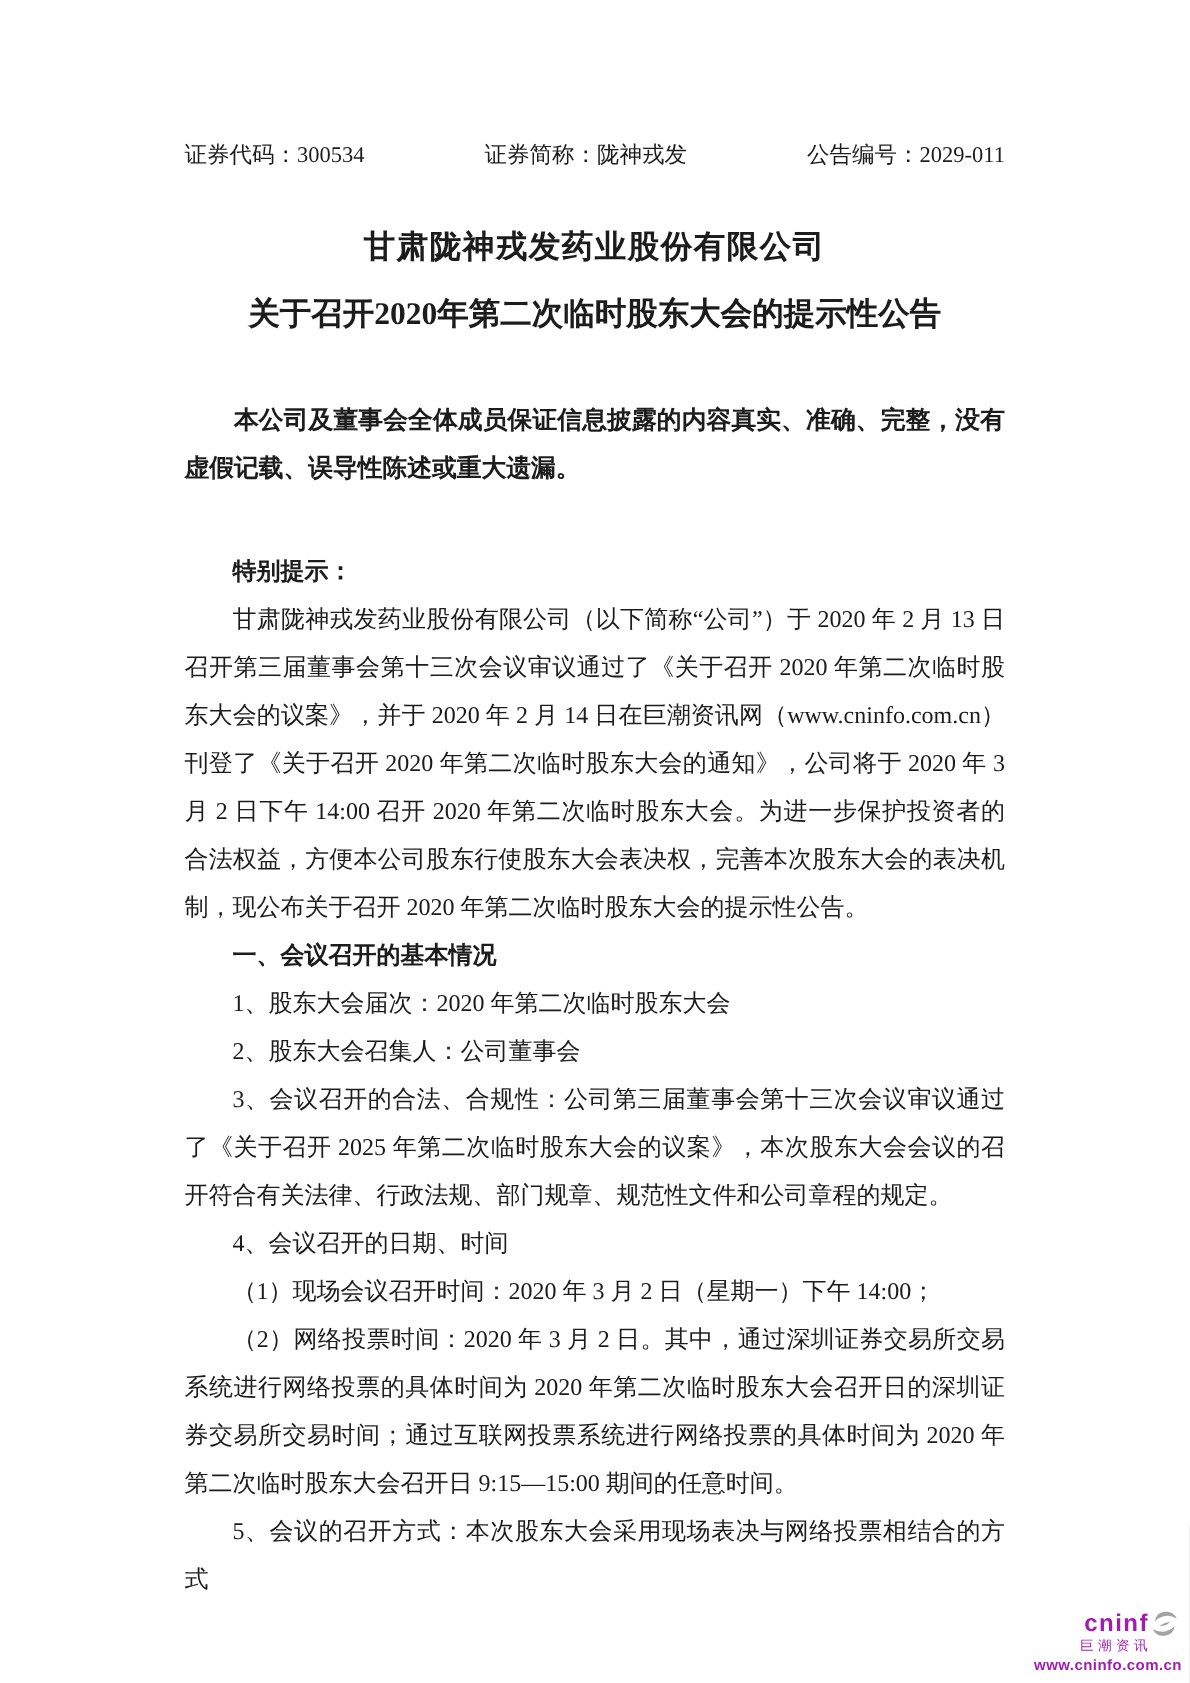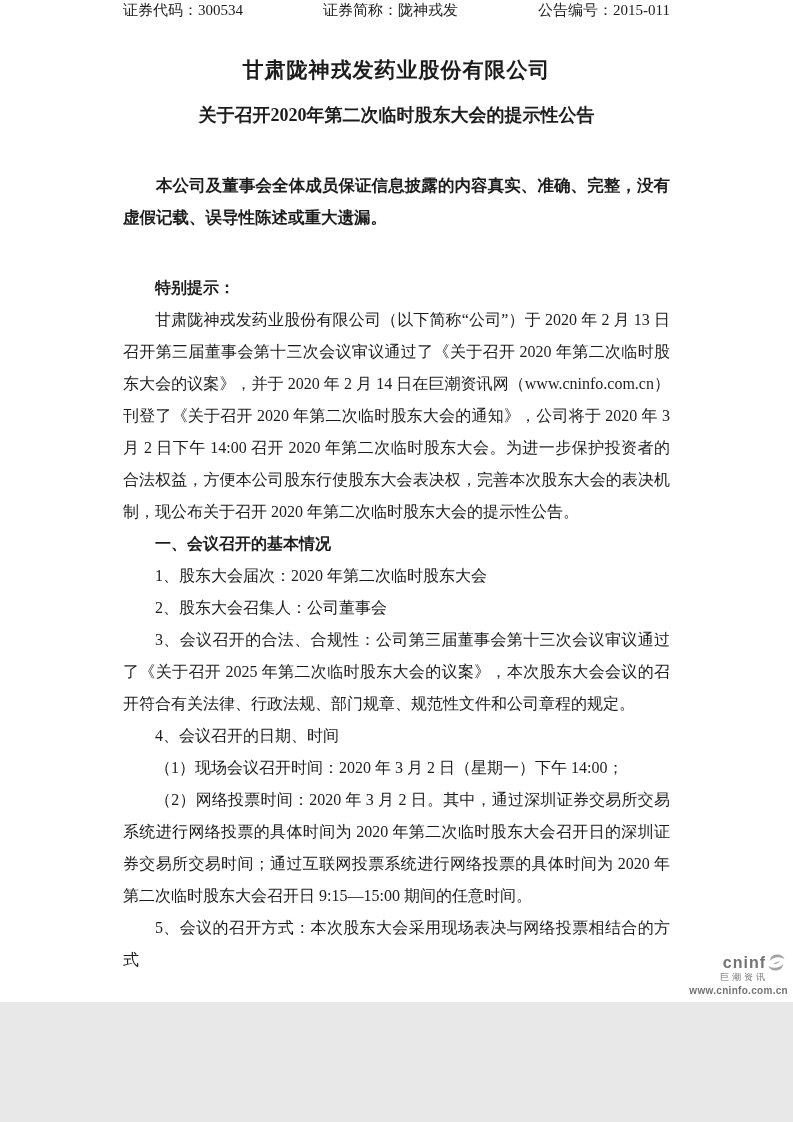--- a/index.html
+++ b/index.html
@@ -1,25 +1,26 @@
 <!DOCTYPE html>
 <html><head>
 <meta charset="utf-8">
 <style>
   * { margin: 0; padding: 0; box-sizing: border-box; }
   html, body { background: #e8e8e8; }
   .page {
     width: 793px;
-    height: 1002px;
+    height: 1122px;
     background: #ffffff;
     position: relative;
     margin: 0 auto;
     overflow: hidden;
     font-family: "Liberation Serif", "DejaVu Serif", serif;
     color: #1c1c1c;
+    padding-top: 94px;
   }
   .content {
     margin: 0 123px;
     width: 547px;
   }
   .header-row {
     display: flex;
     justify-content: space-between;
     font-size: 15px;
     line-height: 20px;
@@ -28,21 +29,21 @@
   .title-company {
     margin-top: 33px;
     font-size: 21px;
     line-height: 34px;
     font-weight: 700;
     text-align: center;
     letter-spacing: 1px;
   }
   .title-subject {
     margin-top: 11px;
-    font-size: 18px;
+    font-size: 21px;
     line-height: 34px;
     font-weight: 700;
     text-align: center;
   }
   .disclaimer {
     margin-top: 38px;
     font-size: 16.5px;
     line-height: 32px;
     font-weight: 700;
     text-align: justify;
@@ -94,21 +95,21 @@
 </style>
 </head>
 <body>
 
 <div class="page">
   <div class="content">
 
     <div class="header-row">
       <span>证券代码：300534</span>
       <span>证券简称：陇神戎发</span>
-      <span>公告编号：2015-011</span>
+      <span>公告编号：2029-011</span>
     </div>
 
     <div class="title-company">甘肃陇神戎发药业股份有限公司</div>
     <div class="title-subject">关于召开2020年第二次临时股东大会的提示性公告</div>
 
     <div class="disclaimer">本公司及董事会全体成员保证信息披露的内容真实、准确、完整，没有虚假记载、误导性陈述或重大遗漏。</div>
 
     <div class="body-flow">
       <div class="bold-head">特别提示：</div>
       <div class="para">甘肃陇神戎发药业股份有限公司（以下简称“公司”）于 2020 年 2 月 13 日召开第三届董事会第十三次会议审议通过了《关于召开 2020 年第二次临时股东大会的议案》，并于 2020 年 2 月 14 日在巨潮资讯网（www.cninfo.com.cn）刊登了《关于召开 2020 年第二次临时股东大会的通知》，公司将于 2020 年 3 月 2 日下午 14:00 召开 2020 年第二次临时股东大会。为进一步保护投资者的合法权益，方便本公司股东行使股东大会表决权，完善本次股东大会的表决机制，现公布关于召开 2020 年第二次临时股东大会的提示性公告。</div>
@@ -118,21 +119,21 @@
       <div class="para">2、股东大会召集人：公司董事会</div>
       <div class="para">3、会议召开的合法、合规性：公司第三届董事会第十三次会议审议通过了《关于召开 2025 年第二次临时股东大会的议案》，本次股东大会会议的召开符合有关法律、行政法规、部门规章、规范性文件和公司章程的规定。</div>
       <div class="para">4、会议召开的日期、时间</div>
       <div class="para">（1）现场会议召开时间：2020 年 3 月 2 日（星期一）下午 14:00；</div>
       <div class="para">（2）网络投票时间：2020 年 3 月 2 日。其中，通过深圳证券交易所交易系统进行网络投票的具体时间为 2020 年第二次临时股东大会召开日的深圳证券交易所交易时间；通过互联网投票系统进行网络投票的具体时间为 2020 年第二次临时股东大会召开日 9:15—15:00 期间的任意时间。</div>
       <div class="para">5、会议的召开方式：本次股东大会采用现场表决与网络投票相结合的方式</div>
     </div>
 
   </div>
 
-  <div class="watermark" style="color:#737373;">
+  <div class="watermark" style="color:#a21caf;">
     <div class="wm-brand">
       <span>cninf</span>
       <span style="display:inline-flex;">
         <svg width="19" height="19" viewBox="0 0 20 20" aria-hidden="true">
           <path d="M3 8.2 Q4 2.2 10 1.6 Q16.2 1 18.4 6.4 Q14 3.6 9.2 4.8 Q5.2 5.8 3 8.2 Z" fill="#a3a3a3"></path>
           <path d="M17 11.8 Q16 17.8 10 18.4 Q3.8 19 1.6 13.6 Q6 16.4 10.8 15.2 Q14.8 14.2 17 11.8 Z" fill="#a3a3a3"></path>
           <path d="M6.2 11.6 Q9.4 9.2 13.8 8.4 Q11 12 6.2 11.6 Z" fill="#a3a3a3"></path>
         </svg>
       </span>
     </div>

